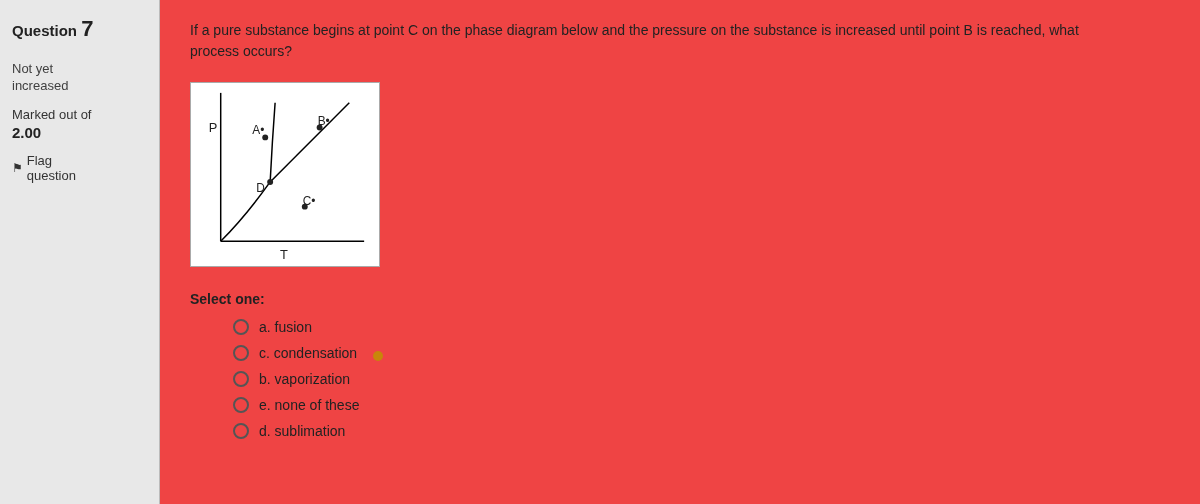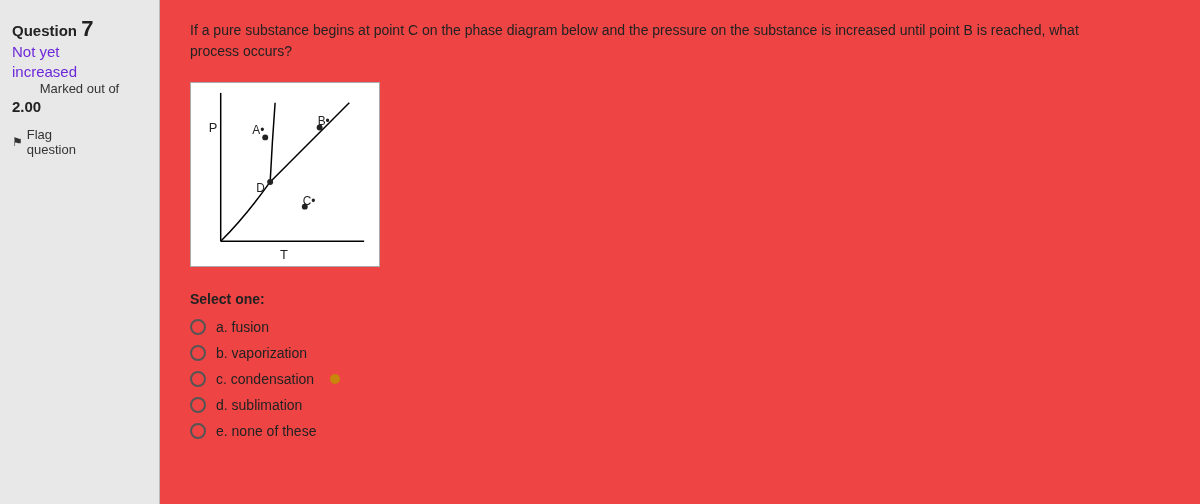--- a/index.html
+++ b/index.html
@@ -17,39 +17,39 @@
       width: 160px;
       min-width: 160px;
       background-color: #e8e8e8;
       border-right: 1px solid #bbb;
       padding: 16px 12px;
     }
 
     .question-label {
       font-size: 15px;
       font-weight: bold;
-      margin-bottom: 0;
+      margin-bottom: 19px;
     }
 
     .question-number {
       font-size: 22px;
       font-weight: bold;
     }
 
     .not-yet-answered {
-      font-size: 15px;
-      color: #6d28d9;
+      font-size: 13px;
+      margin-bottom: 12px;
+      color: #404040;
       line-height: 1.3;
     }
 
     .marked-out {
       font-size: 13px;
       color: #333;
       margin-bottom: 2px;
-      text-align: center;
     }
 
     .marked-value {
       font-size: 15px;
       font-weight: bold;
       margin-bottom: 12px;
     }
 
     .flag-question {
       display: flex;
@@ -99,24 +99,25 @@
 
     .options-list {
       list-style: none;
       display: flex;
       flex-direction: column;
       gap: 10px;
     }
 
     .option-item {
       display: flex;
-      align-items: center;
+      align-items: flex-end;
       gap: 10px;
       font-size: 14px;
       cursor: pointer;
+      margin-left: 43px;
     }
 
     .option-radio {
       width: 16px;
       height: 16px;
       border-radius: 50%;
       border: 2px solid #555;
       display: inline-block;
       flex-shrink: 0;
       background: transparent;
@@ -195,29 +196,29 @@
 
   <div class="select-one-label">Select one:</div>
 
   <ul class="options-list">
     <li class="option-item">
       <span class="option-radio"></span>
       <span>a. fusion</span>
     </li>
     <li class="option-item">
       <span class="option-radio"></span>
-      <span>b. vaporization</span>
-    </li>
-    <li class="option-item">
-      <span class="option-radio"></span>
       <span>c. condensation</span>
       <span class="dot-marker"></span>
     </li>
     <li class="option-item">
       <span class="option-radio"></span>
+      <span>b. vaporization</span>
+    </li>
+    <li class="option-item">
+      <span class="option-radio"></span>
+      <span>e. none of these</span>
+    </li>
+    <li class="option-item">
+      <span class="option-radio"></span>
       <span>d. sublimation</span>
-    </li>
-    <li class="option-item">
-      <span class="option-radio"></span>
-      <span>e. none of these</span>
     </li>
   </ul>
 </div>
 
 </body></html>

